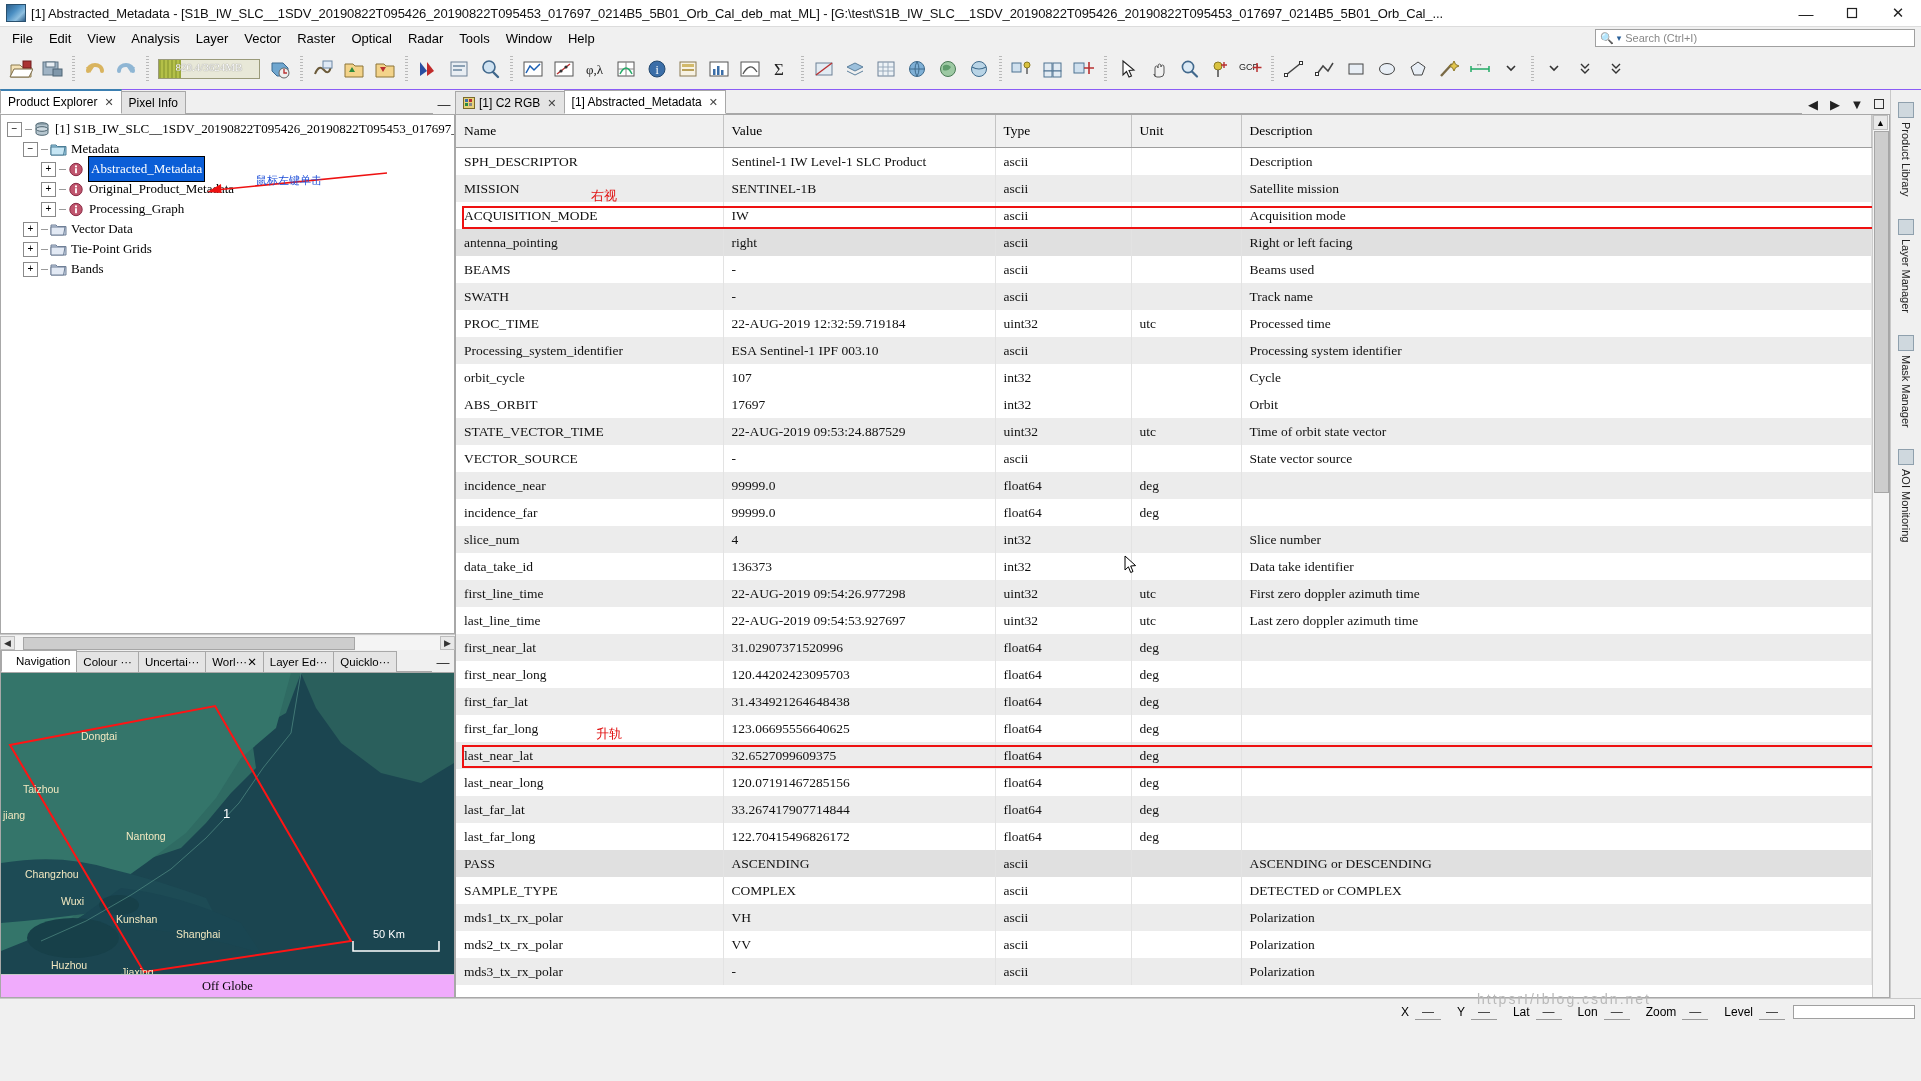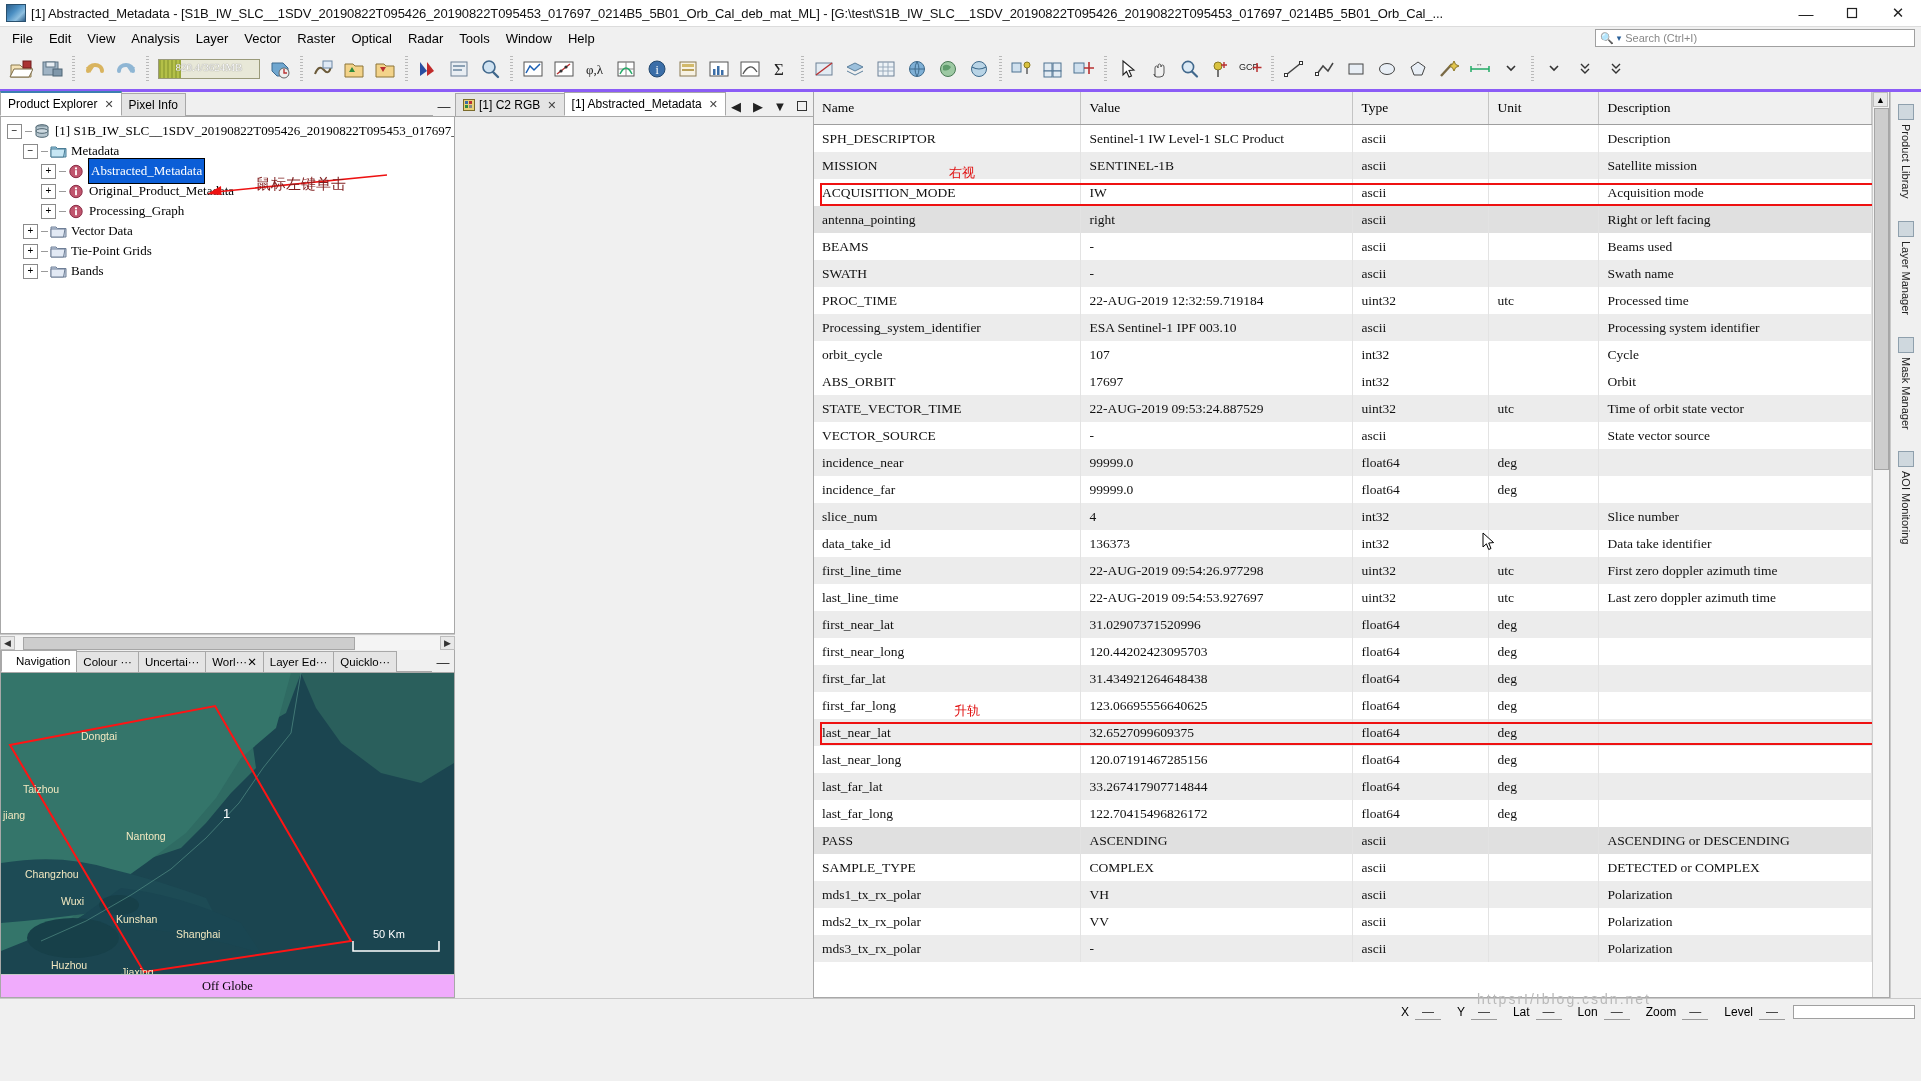--- a/index.html
+++ b/index.html
@@ -23,34 +23,34 @@
 
   
   .menubar{height:22px;background:#f0f0f0;display:flex;align-items:center;padding-left:4px;flex:0 0 auto;position:relative;}
   .menubar .mi{padding:2px 8px;font-size:13px;color:#000;white-space:nowrap;}
   .searchbox{position:absolute;right:6px;top:2px;width:320px;height:18px;background:#fff;border:1px solid #a0a0a0;
      display:flex;align-items:center;padding:0 4px;box-sizing:border-box;}
   .searchbox .sico{color:#2a6099;font-size:11px;margin-right:3px;}
   .searchbox .stxt{color:#888;font-size:11px;}
 
   
-  .toolbar{height:40px;background:#f0f0f0;border-bottom:3px solid #8b5cf6;display:flex;align-items:center;padding-left:6px;flex:0 0 auto;gap:1px;}
+  .toolbar{height:40px;background:#f0f0f0;border-bottom:1px solid #8b5cf6;display:flex;align-items:center;padding-left:6px;flex:0 0 auto;gap:1px;}
   .tbtn{width:30px;height:30px;display:flex;align-items:center;justify-content:center;position:relative;}
   .tsep{width:3px;height:26px;margin:0 4px;
      background:repeating-linear-gradient(to bottom,#b9b9b9 0 1px,transparent 1px 3px);}
   .memgauge{width:100px;height:18px;border:1px solid #9a9a7a;background:#e8e8d8;position:relative;margin:0 4px;overflow:hidden;}
   .memgauge .bar{position:absolute;left:0;top:0;bottom:0;width:62%;
      background:repeating-linear-gradient(to right,#9aa83a 0 2px,#b4c048 2px 4px);}
   .memgauge .lbl{position:absolute;left:0;right:0;top:1px;text-align:center;font-size:11px;color:#fff;
      font-family:"Liberation Serif",serif;text-shadow:0 0 1px #555;}
 
   
   .main{flex:1 1 auto;display:flex;min-height:0;}
   .leftcol{width:455px;flex:0 0 auto;display:flex;flex-direction:column;min-height:0;}
-  .centercol{flex:1 1 auto;display:flex;flex-direction:row;min-height:0;min-width:0;}
+  .centercol{flex:1 1 auto;display:flex;flex-direction:column;min-height:0;min-width:0;}
   .rightrail{width:30px;flex:0 0 auto;background:#f0f0f0;border-left:1px solid #c8c8c8;display:flex;flex-direction:column;align-items:center;padding-top:8px;gap:14px;}
   .rail-item{writing-mode:vertical-rl;font-size:11px;color:#222;padding:4px 1px;white-space:nowrap;display:flex;align-items:center;gap:4px;}
   .rail-ico{width:14px;height:14px;background:#cfd8de;border:1px solid #8fa0ad;display:block;}
 
   
   .tabstrip{height:24px;background:#f0f0f0;display:flex;align-items:flex-end;border-bottom:1px solid #a8a8a8;flex:0 0 auto;position:relative;}
   .tab{height:22px;display:flex;align-items:center;padding:0 7px;font-size:12px;border:1px solid #a8a8a8;border-bottom:none;background:#e4e4e4;margin-right:-1px;color:#000;}
   .tab.active{background:#fff;border-bottom:1px solid #fff;position:relative;z-index:2;}
   .tab.sel{background:#fff;color:#000;border-top:2px solid #3c7fb1;}
   .tab .tclose{margin-left:7px;font-size:11px;color:#444;}
@@ -96,21 +96,21 @@
   table.meta tr.even td{background:#ececec;}
   table.meta tr.hl td{background:#e0e0e0;}
 
   .vscroll{width:16px;flex:0 0 auto;background:#f4f4f4;border-left:1px solid #ccc;position:relative;}
   .vscroll .arr{height:15px;width:15px;display:flex;align-items:center;justify-content:center;font-size:9px;background:#e8e8e8;border:1px solid #bdbdbd;box-sizing:border-box;}
   .vscroll .thumb{position:absolute;left:1px;top:16px;width:13px;height:360px;background:#cdcdcd;border:1px solid #a6a6a6;}
 
   
   .annot{position:absolute;pointer-events:none;}
   .redbox{border:2px solid #ee1111;box-sizing:border-box;}
-  .cn{color:#7f1d1d;font-family:Liberation Mono, monospace;font-size:15px;white-space:nowrap;}
+  .cn{color:#1d4ed8;font-family:Liberation Mono, monospace;font-size:11px;white-space:nowrap;}
   .cn-sm{color:#e01010;font-size:13px;}
 
   
   .statusbar{height:26px;background:#f0f0f0;border-top:1px solid #c8c8c8;display:flex;align-items:center;flex:0 0 auto;font-size:12px;}
   .st-cell{display:flex;align-items:center;gap:6px;padding:0 8px;height:20px;}
   .st-key{color:#000;}
   .st-val{min-width:26px;height:14px;display:inline-block;border-bottom:1px solid #9a9a9a;text-align:center;color:#333;}
   .st-spacer{flex:1 1 auto;}
   .progress{width:120px;height:12px;border:1px solid #a0a0a0;background:#fff;margin-right:6px;}
 
@@ -752,21 +752,21 @@
                   <td>-</td>
                   <td>ascii</td>
                   <td></td>
                   <td>Beams used</td>
                 </tr>
               <tr class="even">
                   <td>SWATH</td>
                   <td>-</td>
                   <td>ascii</td>
                   <td></td>
-                  <td>Swath name</td>
+                  <td>Track name</td>
                 </tr>
               <tr class="odd">
                   <td>PROC_TIME</td>
                   <td>22-AUG-2019 12:32:59.719184</td>
                   <td>uint32</td>
                   <td>utc</td>
                   <td>Processed time</td>
                 </tr>
               <tr class="even">
                   <td>Processing_system_identifier</td>

